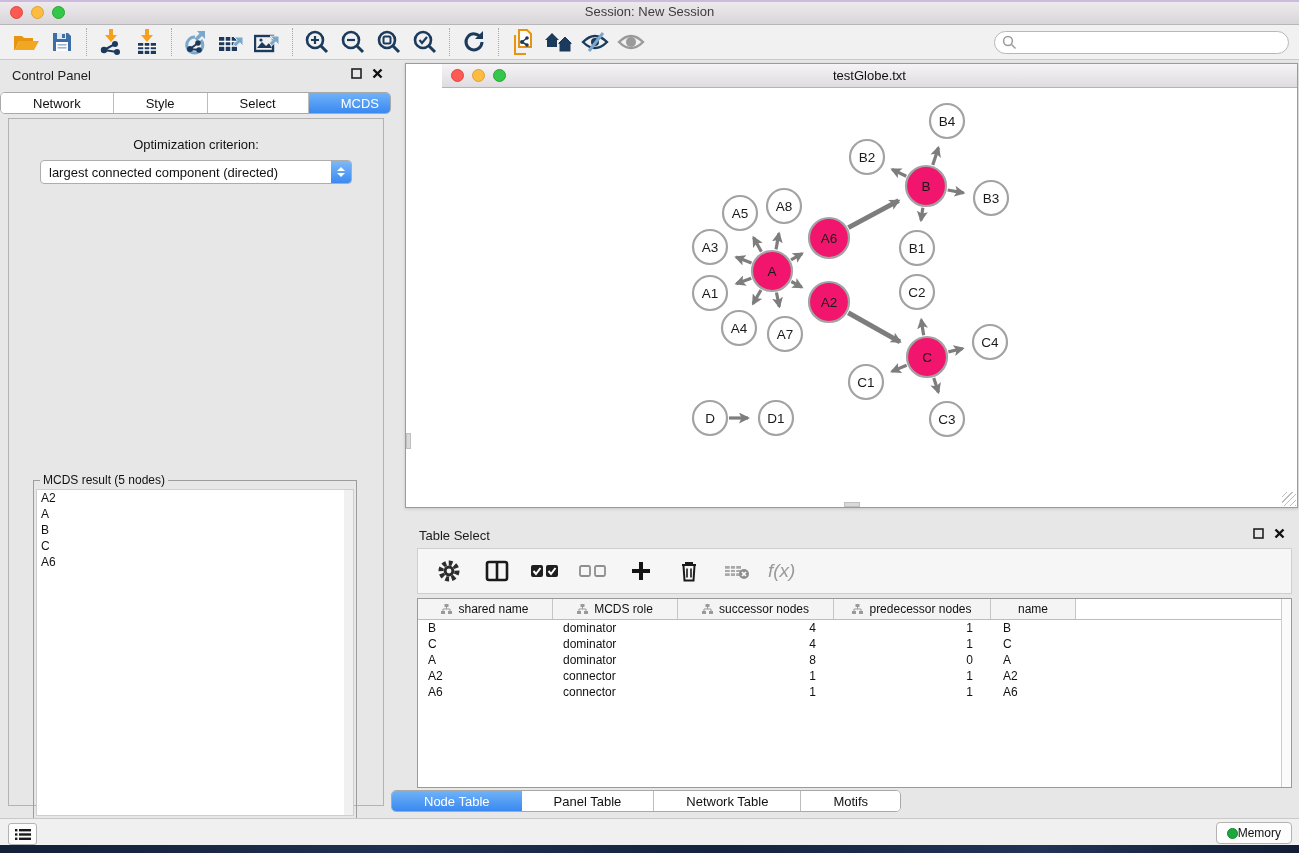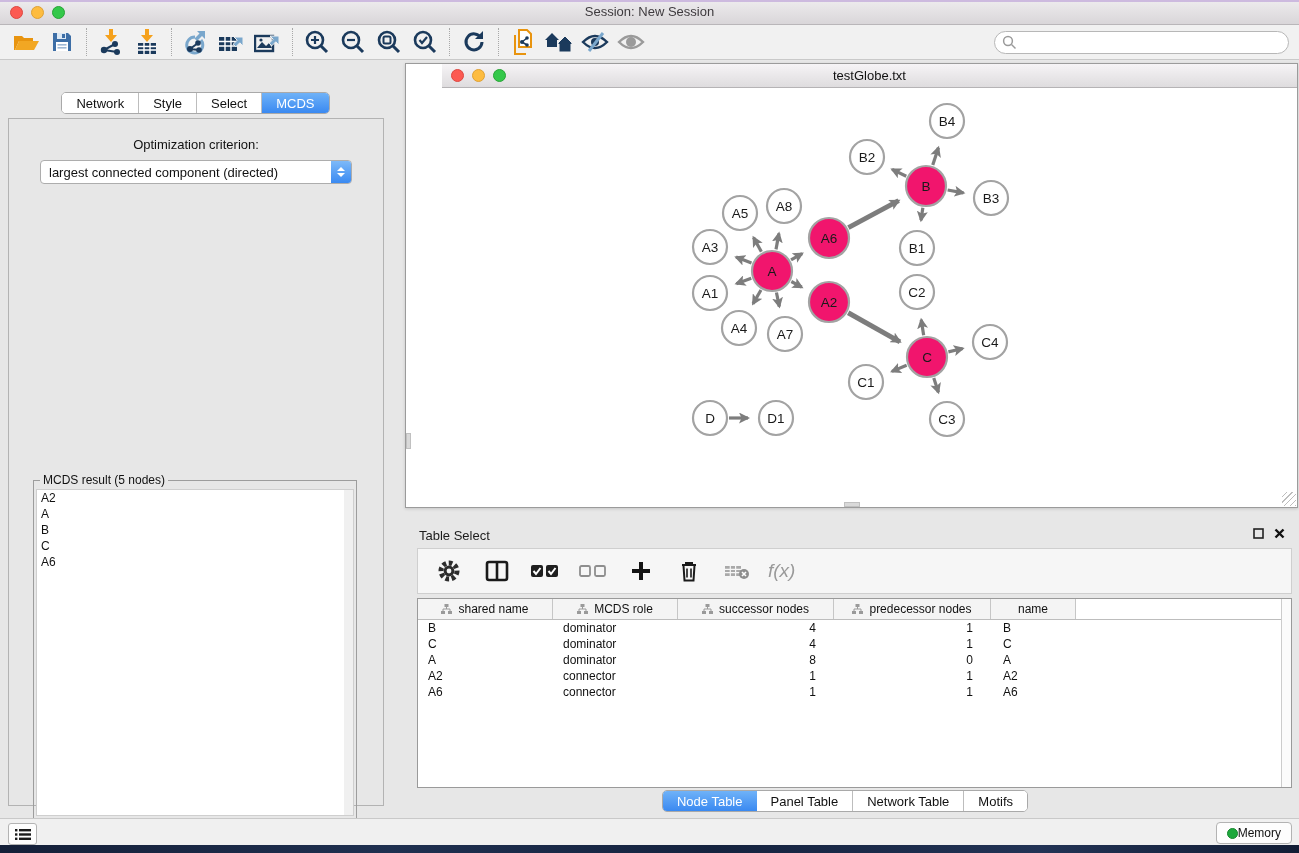--- a/index.html
+++ b/index.html
@@ -27,21 +27,21 @@
     border-radius:12px;background:#fff;display:flex;align-items:center;padding-left:7px;}
   #search-wrap input{border:none;outline:none;flex:1;font-size:12px;background:transparent;height:100%;}
 
   
   #control-panel{position:absolute;left:0;top:60px;width:391px;height:758px;}
   .panel-head{position:relative;height:28px;}
   .panel-head .ptitle{position:absolute;left:12px;top:8px;font-size:13px;color:#1c1c1c;}
   .panel-icons{position:absolute;right:8px;top:8px;display:flex;gap:10px;align-items:center;}
   .tabs-row{position:absolute;left:0;right:0;top:32px;display:flex;justify-content:center;}
   .seg{display:flex;border-radius:5px;overflow:hidden;border:1px solid #a9a9a9;background:#fff;height:22px;}
-  .seg .tab{padding:0 14px;font-size:13px;display:flex;align-items:center;color:#111;
+  .seg .tab{padding:0 32px;font-size:13px;display:flex;align-items:center;color:#111;
     border-right:1px solid #bdbdbd;background:#fff;cursor:default;}
   .seg .tab:last-child{border-right:none;}
   .seg .tab.sel{background:linear-gradient(#6fb2f8,#3a89f1);color:#fff;border-right:none;}
   .cp-box{position:absolute;left:8px;right:7px;top:58px;height:688px;border:1px solid #b3b3b3;}
   .opt-label{margin-top:18px;text-align:center;font-size:13px;color:#111;}
   .combo{position:relative;margin:8px auto 0;width:312px;height:24px;background:#fff;
     border:1px solid #adadad;border-radius:4px;display:flex;align-items:center;}
   .combo .val{flex:1;font-size:13px;padding-left:8px;color:#111;white-space:nowrap;overflow:hidden;}
   .combo .stepper{width:20px;height:22px;margin-right:0;border-radius:0 3px 3px 0;
     background:linear-gradient(#7db9f8,#3a8af2);display:flex;flex-direction:column;
@@ -82,21 +82,21 @@
   #node-table{position:absolute;left:26px;top:78px;width:875px;height:190px;background:#fff;border:1px solid #9a9a9a;}
   .thead{display:flex;height:21px;border-bottom:1px solid #bdbdbd;}
   .th{background:#f4f4f4;border-right:1px solid #c6c6c6;display:flex;align-items:center;
     justify-content:center;gap:6px;font-size:12px;color:#111;}
   .trow{display:flex;height:16px;align-items:center;}
   .td{font-size:12px;color:#111;white-space:nowrap;overflow:hidden;}
   .td.l{text-align:left;padding-left:10px;}
   .td.r{text-align:right;padding-right:18px;}
   .td.n{text-align:left;padding-left:12px;}
   #tbl-scroll{position:absolute;right:0;top:0;bottom:0;width:10px;border-left:1px solid #cccccc;background:#fbfbfb;}
-  #bottom-tabs{position:absolute;left:0;right:0;top:270px;display:flex;justify-content:center;}
+  #bottom-tabs{position:absolute;left:0;right:0;top:270px;display:flex;justify-content:flex-start;}
 
   
   #statusbar{position:absolute;left:0;top:818px;width:100%;height:27px;background:#f0f0f0;border-top:1px solid #c9c9c9;}
   #list-btn{position:absolute;left:8px;top:4px;width:29px;height:22px;background:#fdfdfd;
     border:1px solid #b3b3b3;border-radius:3px;display:flex;align-items:center;justify-content:center;}
   #memory-btn{position:absolute;right:7px;top:3px;height:22px;padding:0 10px;background:#fdfdfd;
     border:1px solid #b3b3b3;border-radius:4px;display:flex;align-items:center;font-size:12px;color:#111;}
   #memory-btn .dot{width:11px;height:11px;border-radius:50%;background:#1da83c;border:1px solid #14862d;}
   #desktop-strip{position:absolute;left:0;top:845px;width:100%;height:8px;
     background:linear-gradient(90deg,#141f38,#1f3050 30%,#15233f 55%,#223355 80%,#121d35);}
@@ -251,20 +251,31 @@
     <div id="search-wrap">
       <svg width="15" height="15" viewBox="0 0 15 15">
           <circle cx="6" cy="6" r="4.4" fill="none" stroke="#9a9a9a" stroke-width="1.5"></circle>
           <path d="M9.5 9.5 L13.5 13.5" stroke="#9a9a9a" stroke-width="1.5"></path>
         </svg>
       <input type="text" placeholder="" style="">
     </div>
   </div>
 
   <div id="control-panel">
+    <div class="panel-head">
+      <span class="ptitle">Control Panel</span>
+      <span class="panel-icons">
+        <svg width="11" height="11" viewBox="0 0 11 11">
+            <rect x="1" y="1" width="9" height="9" fill="none" stroke="#222" stroke-width="1.6"></rect>
+          </svg>
+        <svg width="11" height="11" viewBox="0 0 11 11">
+            <path d="M1.5 1.5 L9.5 9.5 M9.5 1.5 L1.5 9.5" stroke="#111" stroke-width="2.4"></path>
+          </svg>
+      </span>
+    </div>
     <div class="tabs-row">
         <div class="seg" id="cp-tabs">
           <div class="tab">Network</div>
           <div class="tab">Style</div>
           <div class="tab">Select</div>
           <div class="tab sel">MCDS</div>
         </div>
       </div>
     <div class="cp-box">
       <div class="opt-label">Optimization criterion:</div>

